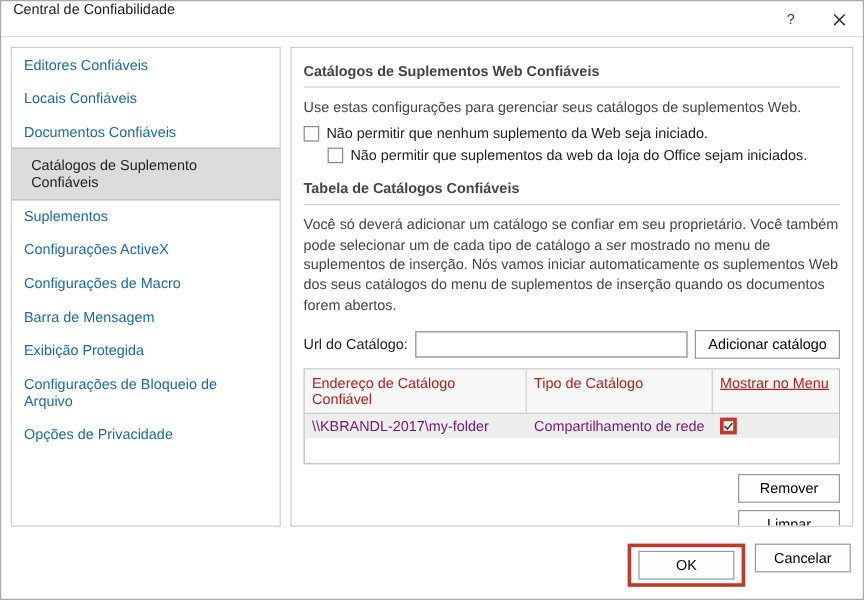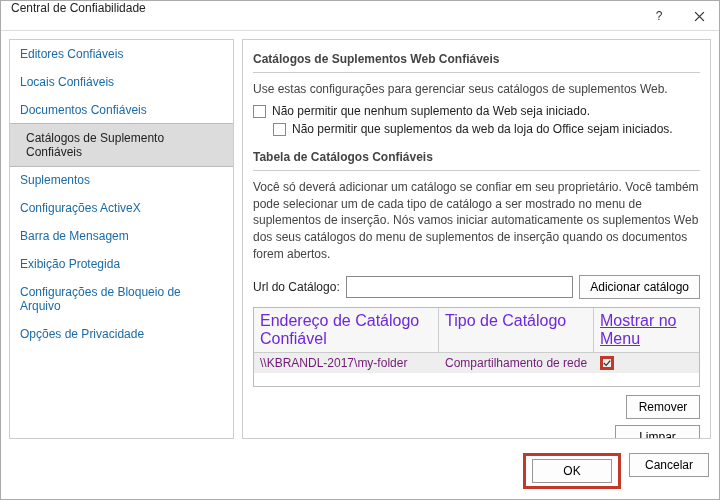--- a/index.html
+++ b/index.html
@@ -19,21 +19,21 @@
   .cb-row { display: flex; align-items: flex-start; gap: 6px; margin-bottom: 4px; }
   .cb-row.indent { margin-left: 20px; }
   .cb { width: 13px; height: 13px; border: 1px solid #888; margin-top: 1px; }
   .small-note { color: #444; line-height: 1.4; margin-bottom: 6px; }
   .url-row { display: flex; align-items: center; gap: 6px; margin: 6px 0 8px 0; }
   .url-row label { white-space: nowrap; }
   .url-row input { flex: 1; height: 22px; border: 1px solid #888; padding: 0 4px; font-size: 12px; }
   .btn { height: 24px; border: 1px solid #999; background: #fdfdfd; padding: 0 10px; font-size: 12px; cursor: default; display: inline-flex; align-items: center; justify-content: center; }
   .table { border: 1px solid #bbb; flex: 1; min-height: 80px; display: flex; flex-direction: column; background: #fff; }
   .thead { display: flex; background: #f7f7f7; border-bottom: 1px solid #ccc; }
-  .th { padding: 4px 6px; border-right: 1px solid #ccc; font-size: 16px; color: #6d28d9; }
+  .th { padding: 4px 6px; border-right: 1px solid #ccc; font-size: 12px; color: #b91c1c; }
   .th:last-child { border-right: none; }
   .c1 { width: 185px; } .c2 { width: 155px; } .c3 { flex: 1; text-decoration: underline; }
   .trow { display: flex; align-items: center; background: #eee; }
   .td { padding: 3px 6px; font-size: 12px; color: #701a75; }
   .chk-cell { width: 14px; height: 14px; border: 3px solid #c0392b; display: flex; align-items: center; justify-content: center; }
   .chk-cell svg { width: 10px; height: 10px; }
   .btn-col { display: flex; flex-direction: column; align-items: flex-end; gap: 6px; margin-top: 8px; }
   .footer { display: flex; justify-content: flex-end; gap: 8px; padding: 6px 10px 10px 0; }
   .ok-wrap { border: 3px solid #c0392b; padding: 3px 6px; }
   .ok-wrap .btn { width: 80px; }
@@ -53,20 +53,21 @@
     </div>
   </div>
   <div class="body">
     <div class="sidebar">
       <div class="side-item">Editores Confiáveis</div>
       <div class="side-item">Locais Confiáveis</div>
       <div class="side-item">Documentos Confiáveis</div>
       <div class="side-item selected">Catálogos de Suplemento Confiáveis</div>
       <div class="side-item">Suplementos</div>
       <div class="side-item">Configurações ActiveX</div>
+      <div class="side-item">Configurações de Macro</div>
       <div class="side-item">Barra de Mensagem</div>
       <div class="side-item">Exibição Protegida</div>
       <div class="side-item">Configurações de Bloqueio de Arquivo</div>
       <div class="side-item">Opções de Privacidade</div>
     </div>
     <div class="main">
       <div class="group-h">Catálogos de Suplementos Web Confiáveis</div>
       <div class="hr"></div>
       <div class="para">Use estas configurações para gerenciar seus catálogos de suplementos Web.</div>
       <div class="cb-row">
@@ -101,21 +102,21 @@
             <div class="chk-cell">
               <svg viewBox="0 0 10 10">
                   <path d="M1 5 L4 8 L9 2" stroke="#333" stroke-width="1.6" fill="none"></path>
                 </svg>
             </div>
           </div>
         </div>
       </div>
 
       <div class="btn-col">
-        <button class="btn" style="width:74px">Remover</button>
+        <button class="btn" style="width:85px">Remover</button>
         <button class="btn" style="width:85px">Limpar</button>
       </div>
     </div>
   </div>
   <div class="footer">
     <div class="ok-wrap">
       <button class="btn">OK</button>
     </div>
     <button class="btn cancel-btn">Cancelar</button>
   </div>

